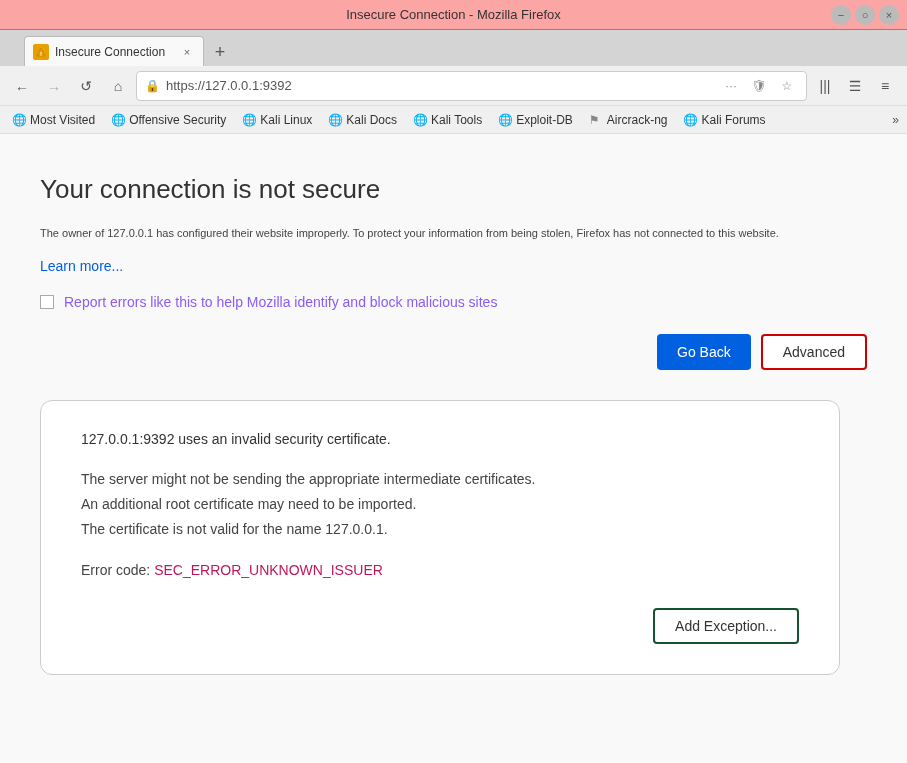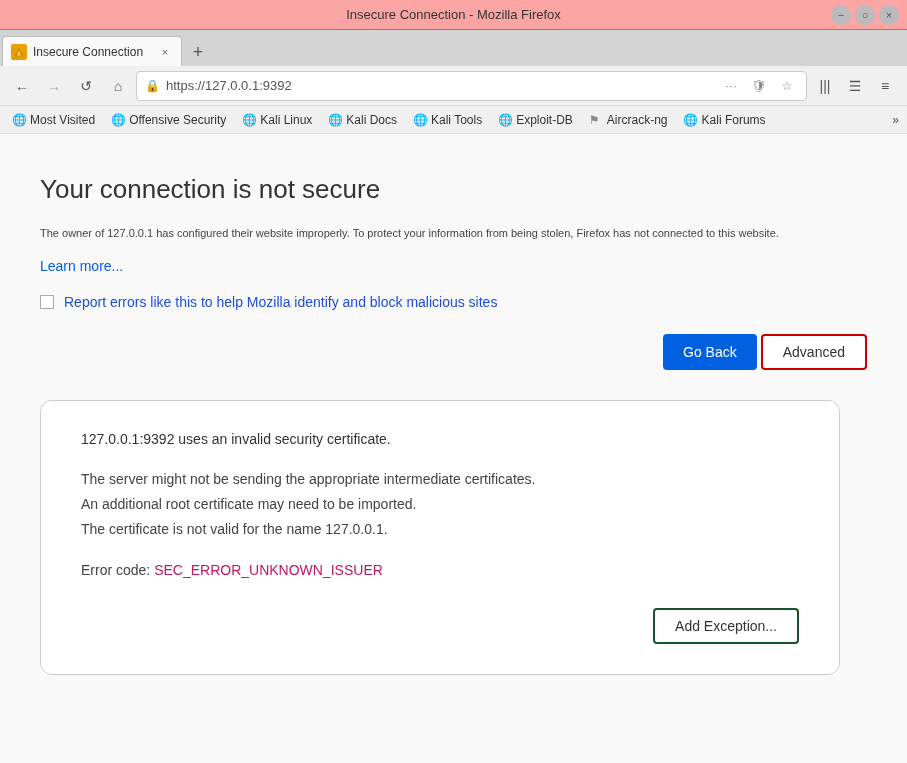--- a/index.html
+++ b/index.html
@@ -38,21 +38,21 @@
       font-size: 11px;
       color: #555;
     }
 
     
     .tabbar {
       background: #d4d4d4;
       height: 36px;
       display: flex;
       align-items: flex-end;
-      padding-left: 2px;
+      padding-left: 24px;
       gap: 2px;
     }
     .tab {
       background: #f0f0f0;
       height: 30px;
       min-width: 180px;
       max-width: 220px;
       display: flex;
       align-items: center;
       padding: 0 8px;
@@ -236,26 +236,26 @@
       width: 14px;
       height: 14px;
       border: 1px solid #aaa;
       background: #fff;
       flex-shrink: 0;
       margin-top: 1px;
       cursor: pointer;
     }
     .checkbox-label {
       font-size: 14px;
-      color: #1d4ed8;
+      color: #8b5cf6;
     }
     .button-row {
       display: flex;
       justify-content: flex-end;
-      gap: 4px;
+      gap: 10px;
       margin-bottom: 30px;
     }
     .btn-go-back {
       background: #0060df;
       color: #fff;
       border: none;
       border-radius: 4px;
       padding: 8px 20px;
       font-size: 14px;
       cursor: pointer;

